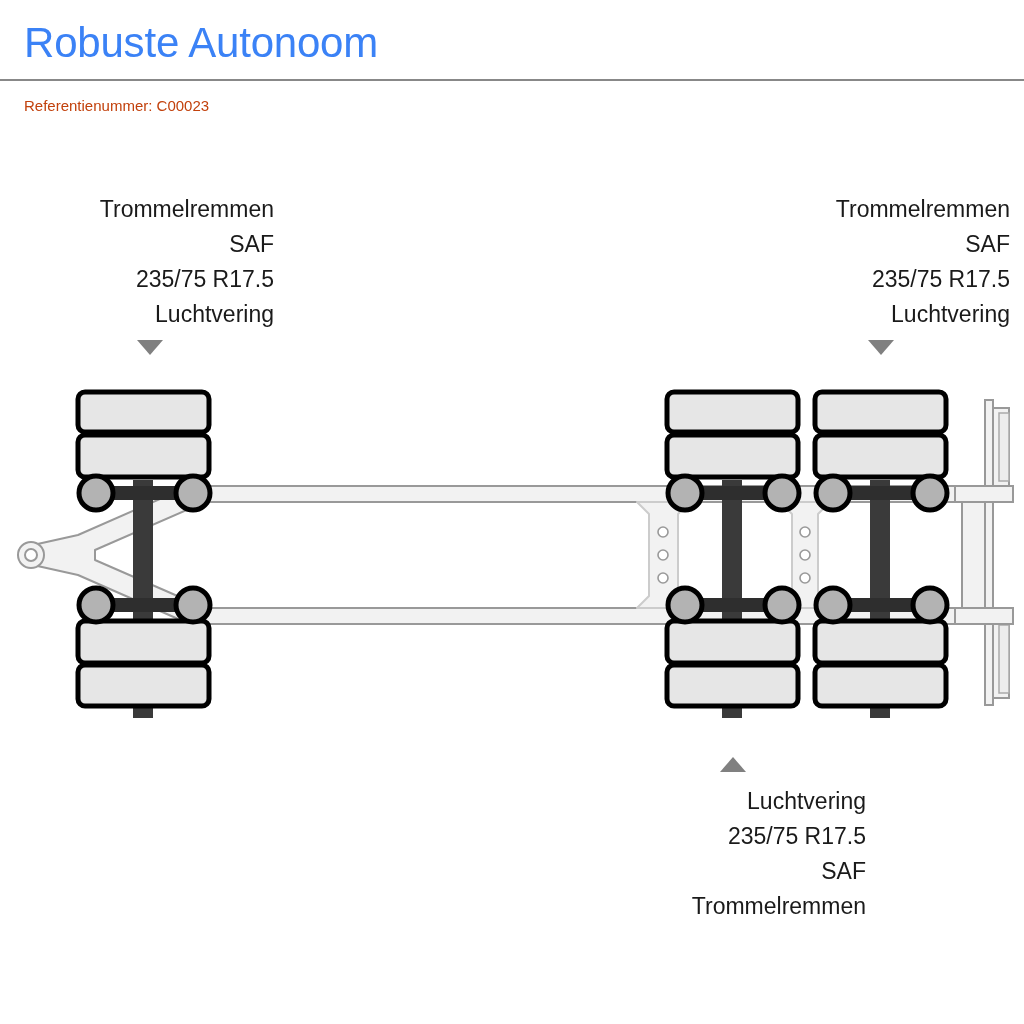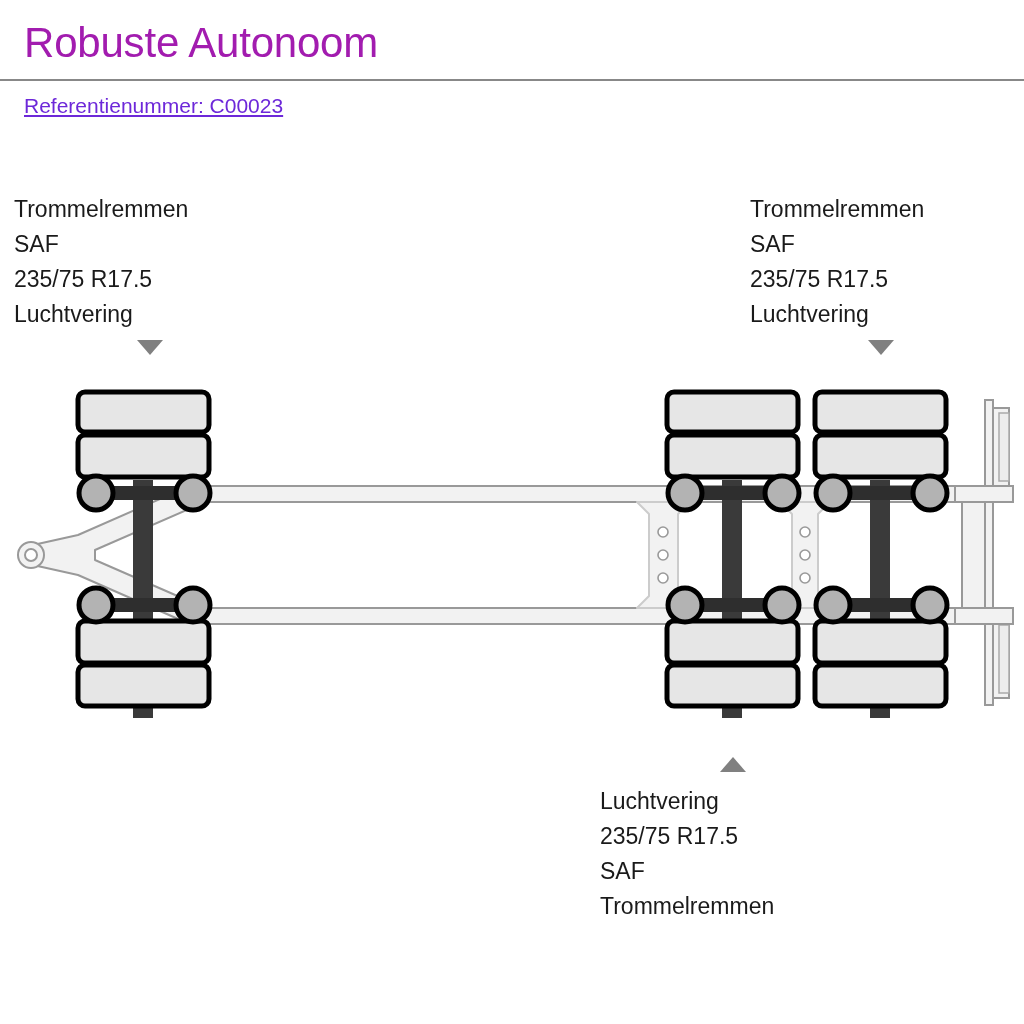--- a/index.html
+++ b/index.html
@@ -24,46 +24,45 @@
     height: 80px;
   }
   #page-title {
     position: absolute;
     left: 24px;
     top: 18px;
     font-size: 42px;
     font-weight: 400;
     line-height: 50px;
     letter-spacing: -0.2px;
-    color: #a21caf;
+    color: #3b82f6;
     white-space: nowrap;
   }
   #header-rule {
     position: absolute;
     left: 0;
     top: 79px;
     width: 1024px;
     height: 2px;
     background: #888888;
   }
   #reference-line {
     position: absolute;
     left: 24px;
     top: 92px;
-    font-size: 21px;
+    font-size: 15px;
     line-height: 28px;
-    color: #6d28d9;
+    color: #c2410c;
     white-space: nowrap;
-    text-decoration: underline;
   }
 
   
   .callout {
     position: absolute;
-    text-align: left;
+    text-align: right;
     font-size: 23px;
     line-height: 35px;
     color: #1a1a1a;
     white-space: nowrap;
   }
   .callout .line { display: block; }
 
   #callout-front-left  { left: 14px;  top: 192px; width: 260px; }
   #callout-front-right { left: 750px; top: 192px; width: 260px; }
   #callout-rear        { left: 600px; top: 784px; width: 266px; }

